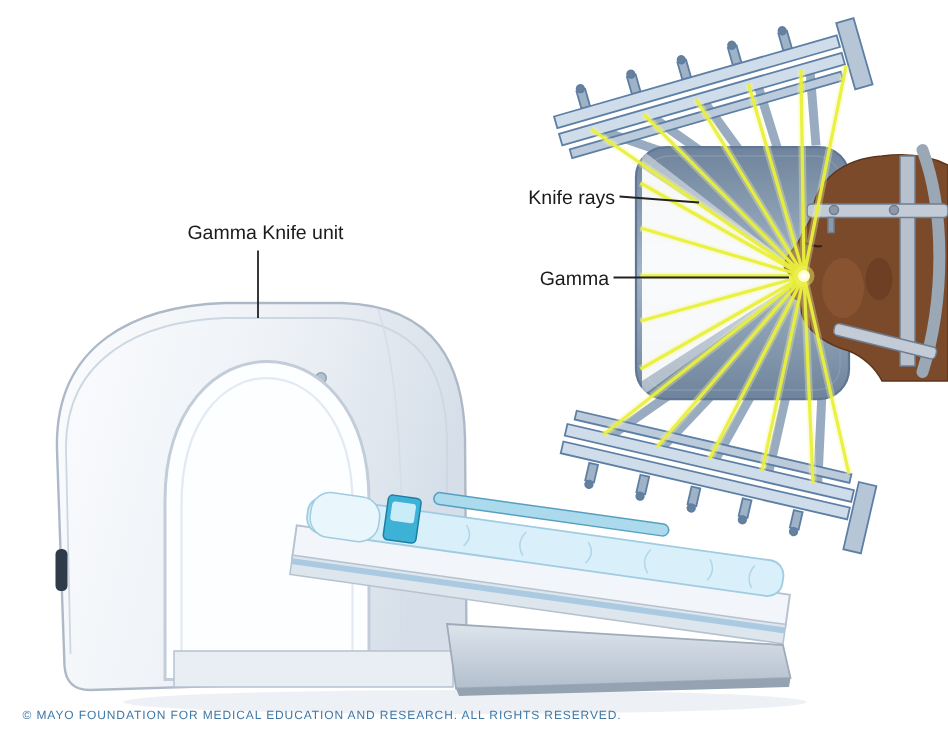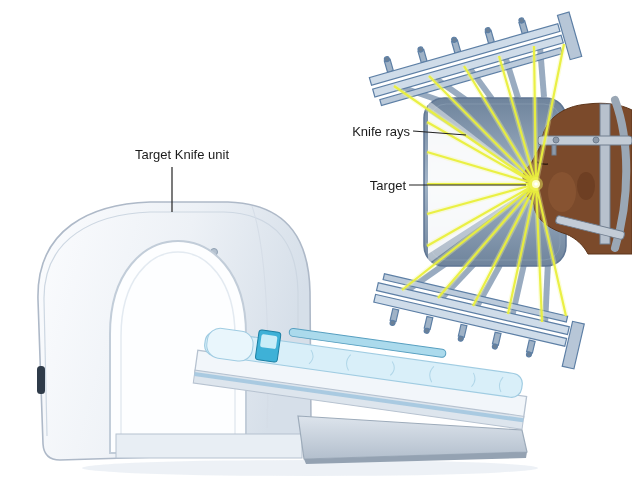--- a/index.html
+++ b/index.html
@@ -166,19 +166,20 @@
       <polygon points="304,459 527,452 526,458 306,464" fill="#94a2b2"></polygon>
     </g>
 
     <g stroke="#222222" stroke-width="1.2">
       <line x1="172" y1="167" x2="172" y2="212"></line>
       <line x1="413" y1="131" x2="466" y2="135"></line>
       <line x1="409" y1="185" x2="526" y2="185"></line>
     </g>
   </svg>
 
-  <div class="label" style="right:403px; top:147px;">Target Knife unit</div>
+  <div class="label" style="right:403px; top:147px;">Gamma Knife unit</div>
 
   <div class="label" style="right:222px; top:124px;">Knife rays</div>
 
-  <div class="label" style="right:226px; top:178px;">Target</div>
+  <div class="label" style="right:226px; top:178px;">Gamma</div>
 
+  <div class="copyright">© MAYO FOUNDATION FOR MEDICAL EDUCATION AND RESEARCH. ALL RIGHTS RESERVED.</div>
 </div>
 
 </body></html>

